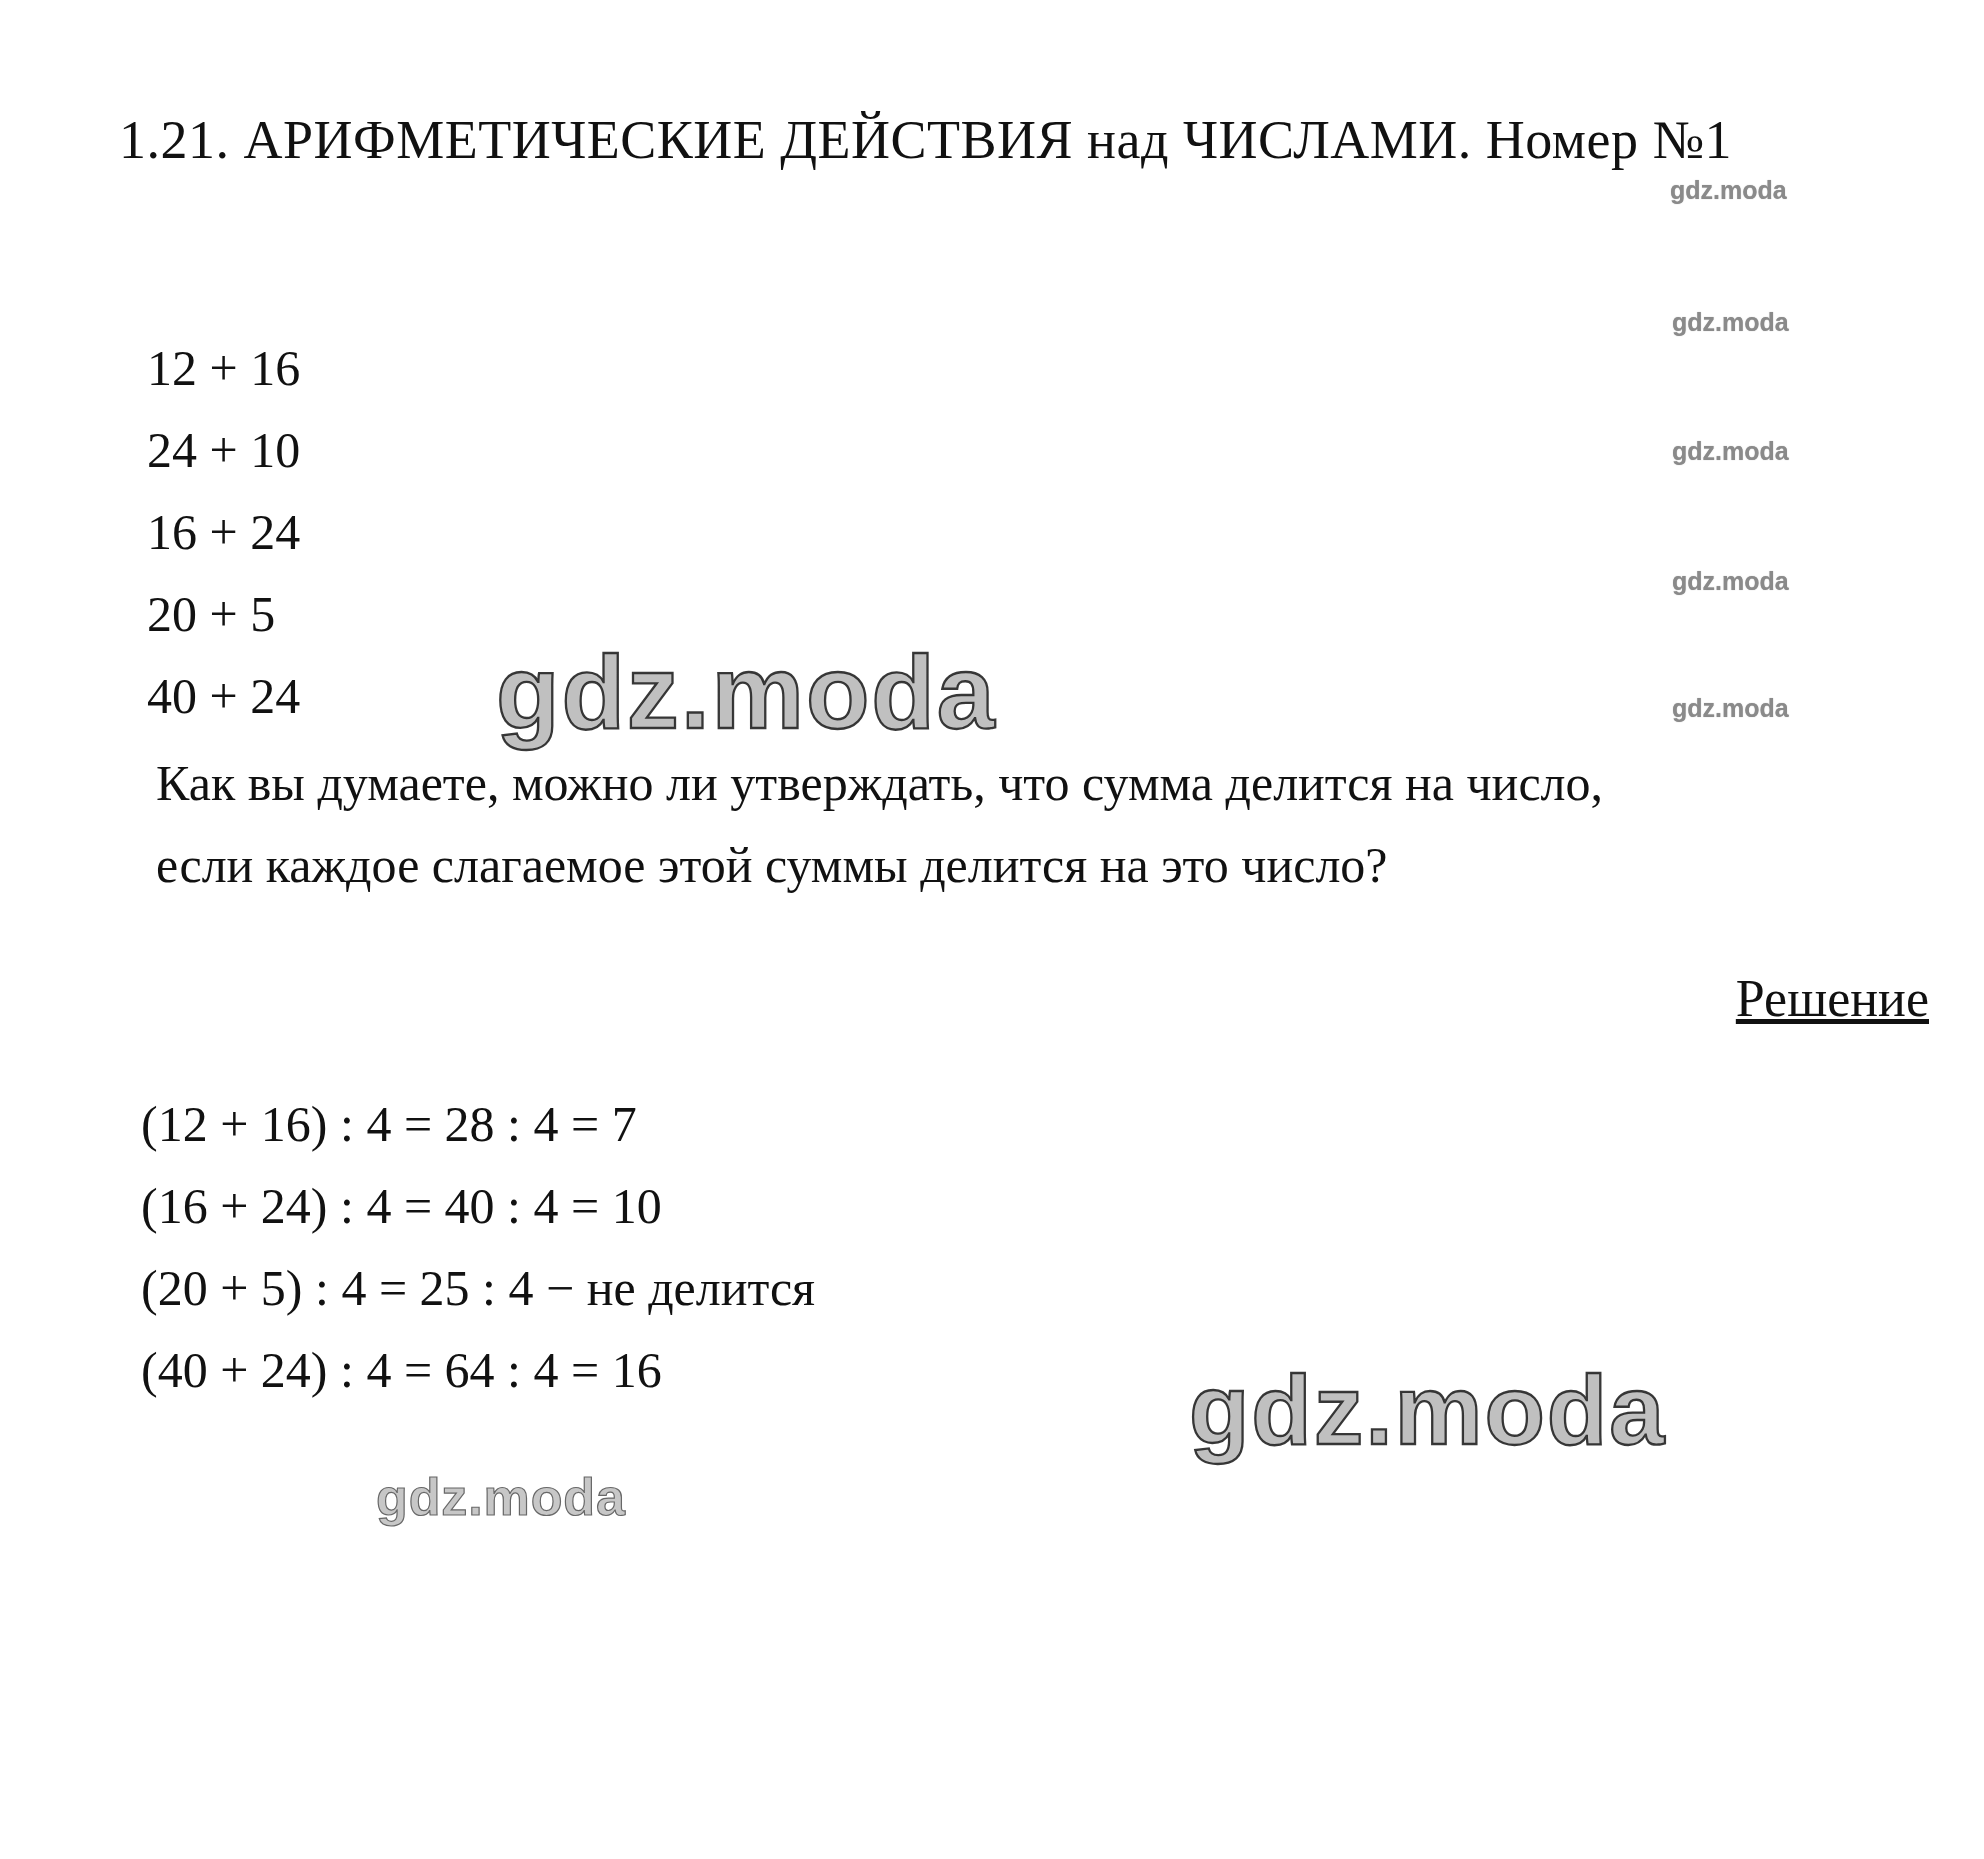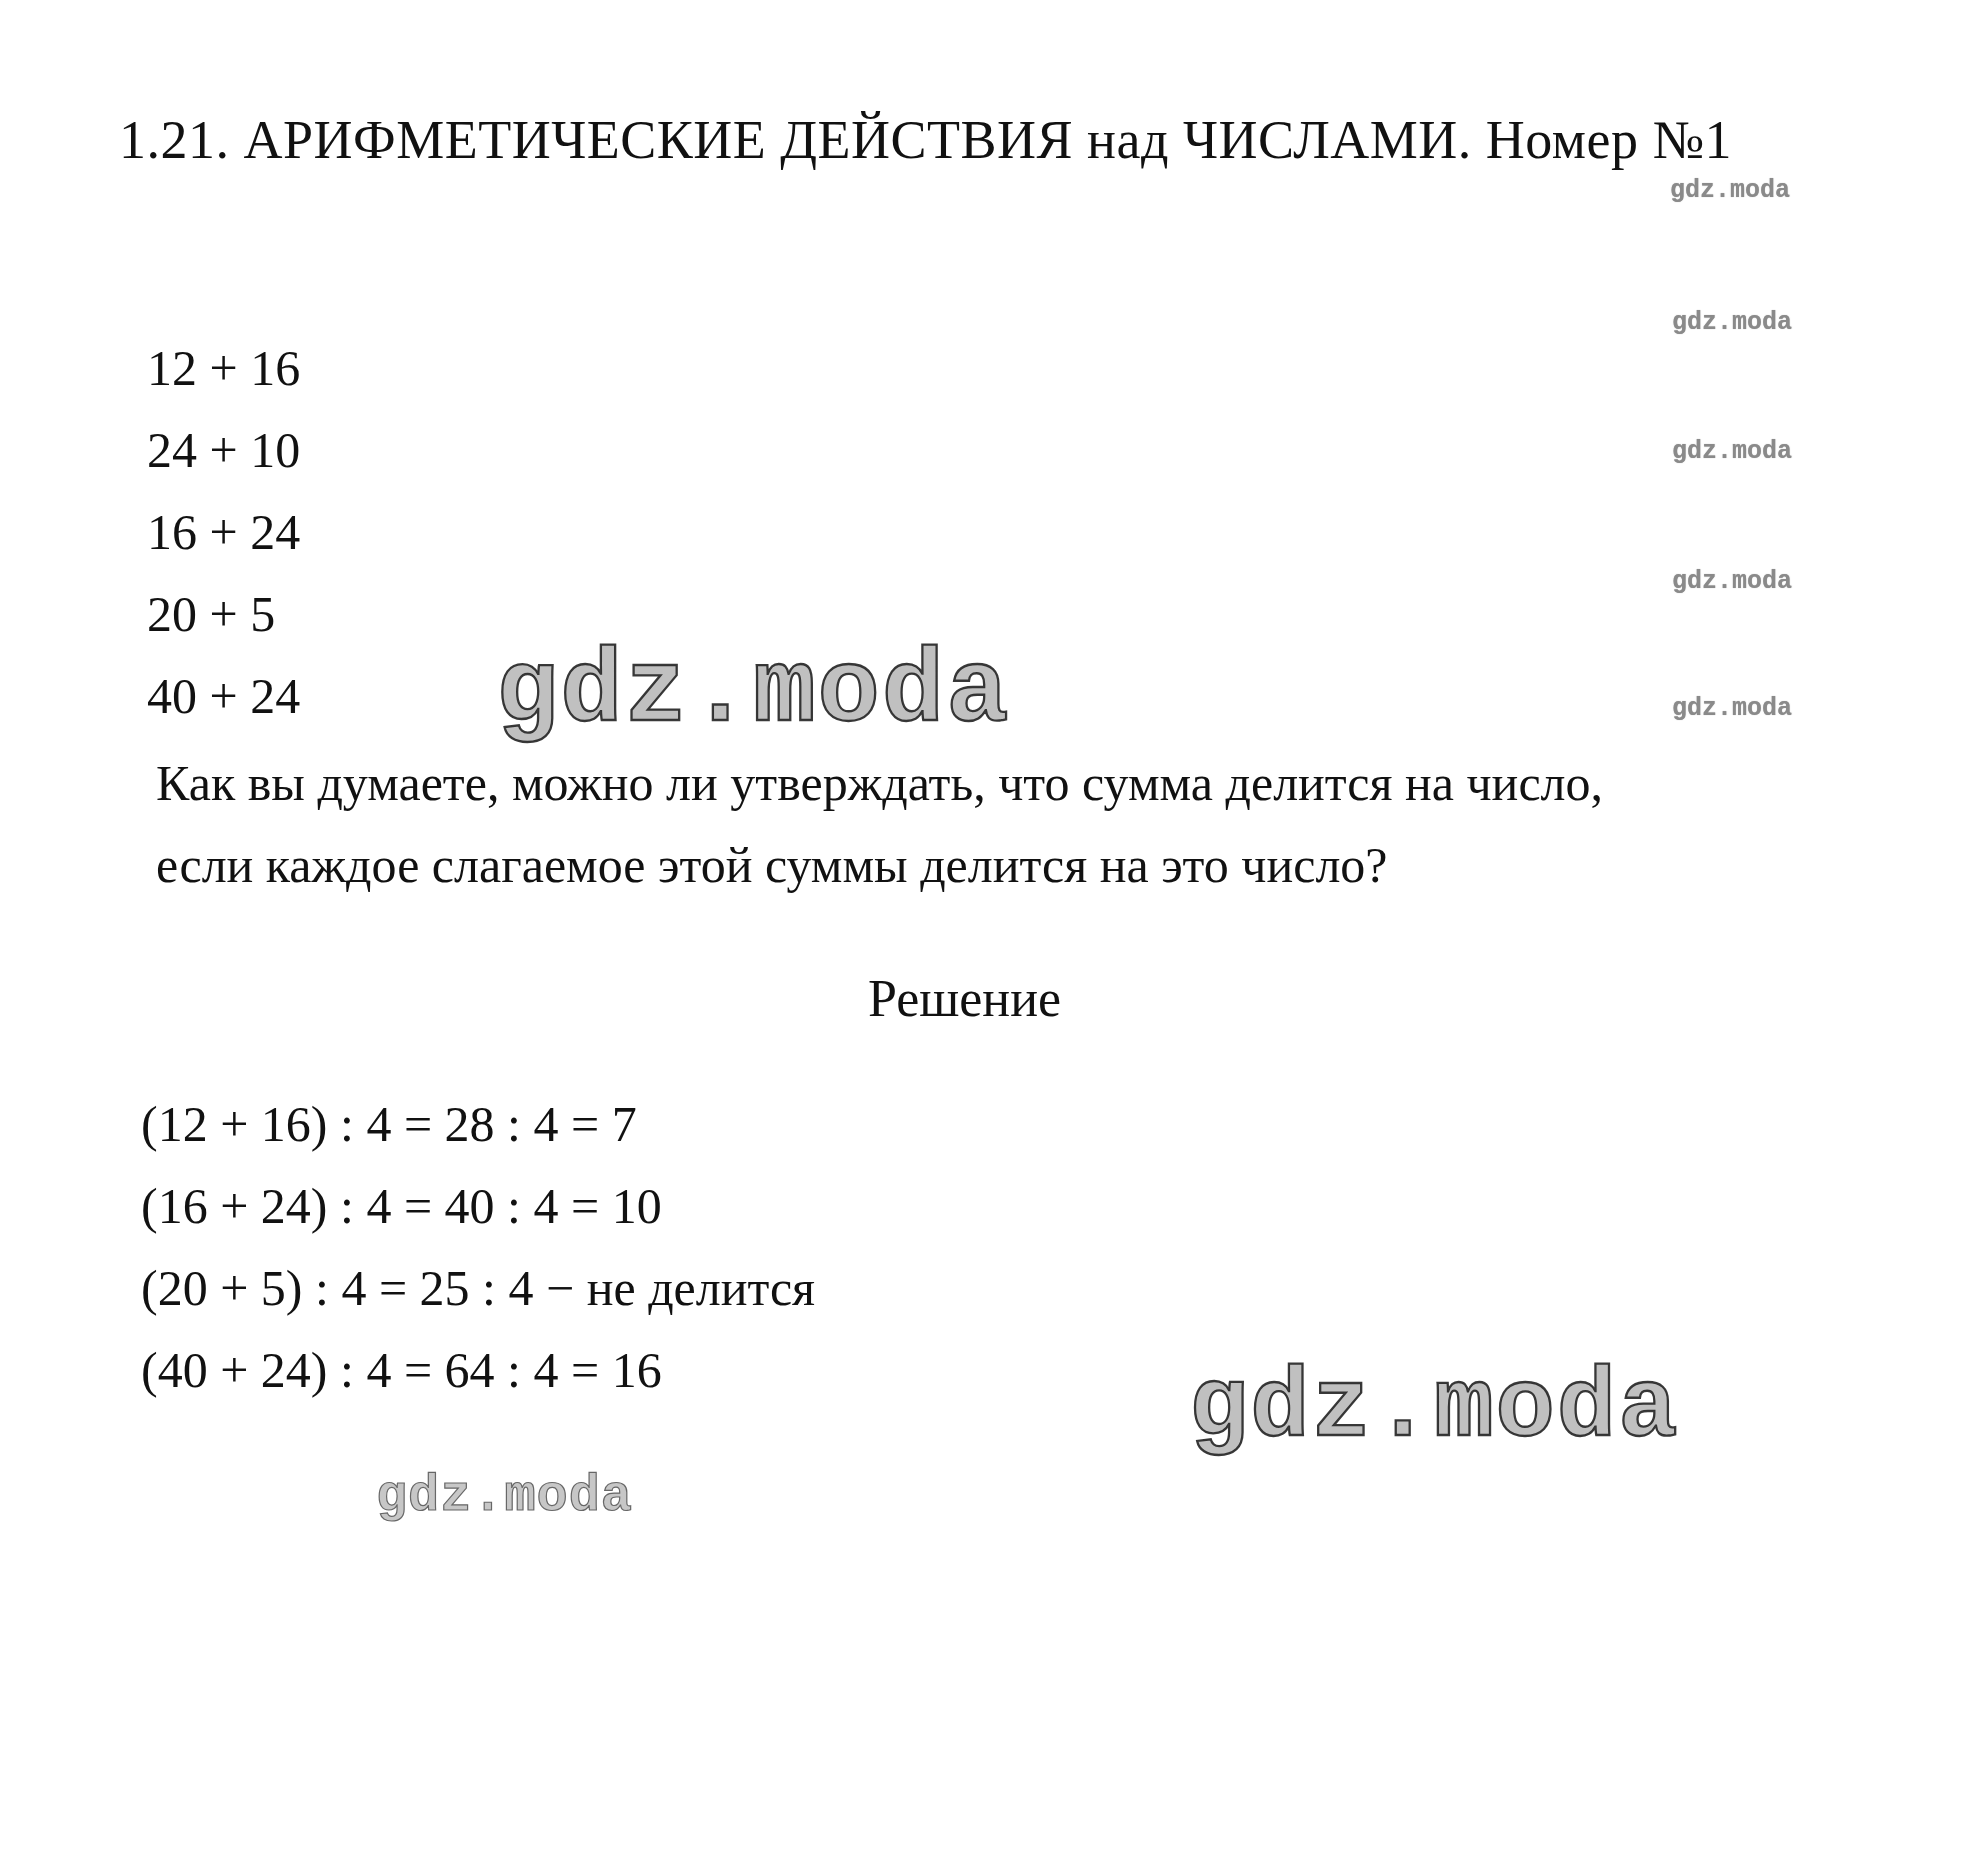--- a/index.html
+++ b/index.html
@@ -48,44 +48,45 @@
     top: 742px;
     font-size: 50px;
     line-height: 82px;
     white-space: nowrap;
   }
   .solution-heading {
     position: absolute;
     left: 0;
     top: 969px;
     width: 1929px;
-    text-align: center;
+    text-align: right;
     font-size: 52px;
     font-weight: normal;
+    text-decoration: underline;
   }
   .solution-lines {
     position: absolute;
     left: 141px;
     top: 1083px;
     font-size: 50px;
     line-height: 82px;
     white-space: nowrap;
   }
   .conclusion {
     position: absolute;
     left: 141px;
     top: 1501px;
     font-size: 50px;
     line-height: 82px;
     white-space: nowrap;
   }
   
   .wm {
     position: absolute;
-    font-family: Liberation Mono, monospace;
+    font-family: Liberation Sans, sans-serif;
     font-weight: bold;
     white-space: nowrap;
     line-height: 1;
     pointer-events: none;
     user-select: none;
   }
   .wm-large {
     font-size: 104px;
     color: rgba(90, 90, 90, 0.38);
     -webkit-text-stroke: 2.3px rgba(35, 35, 35, 0.9);

